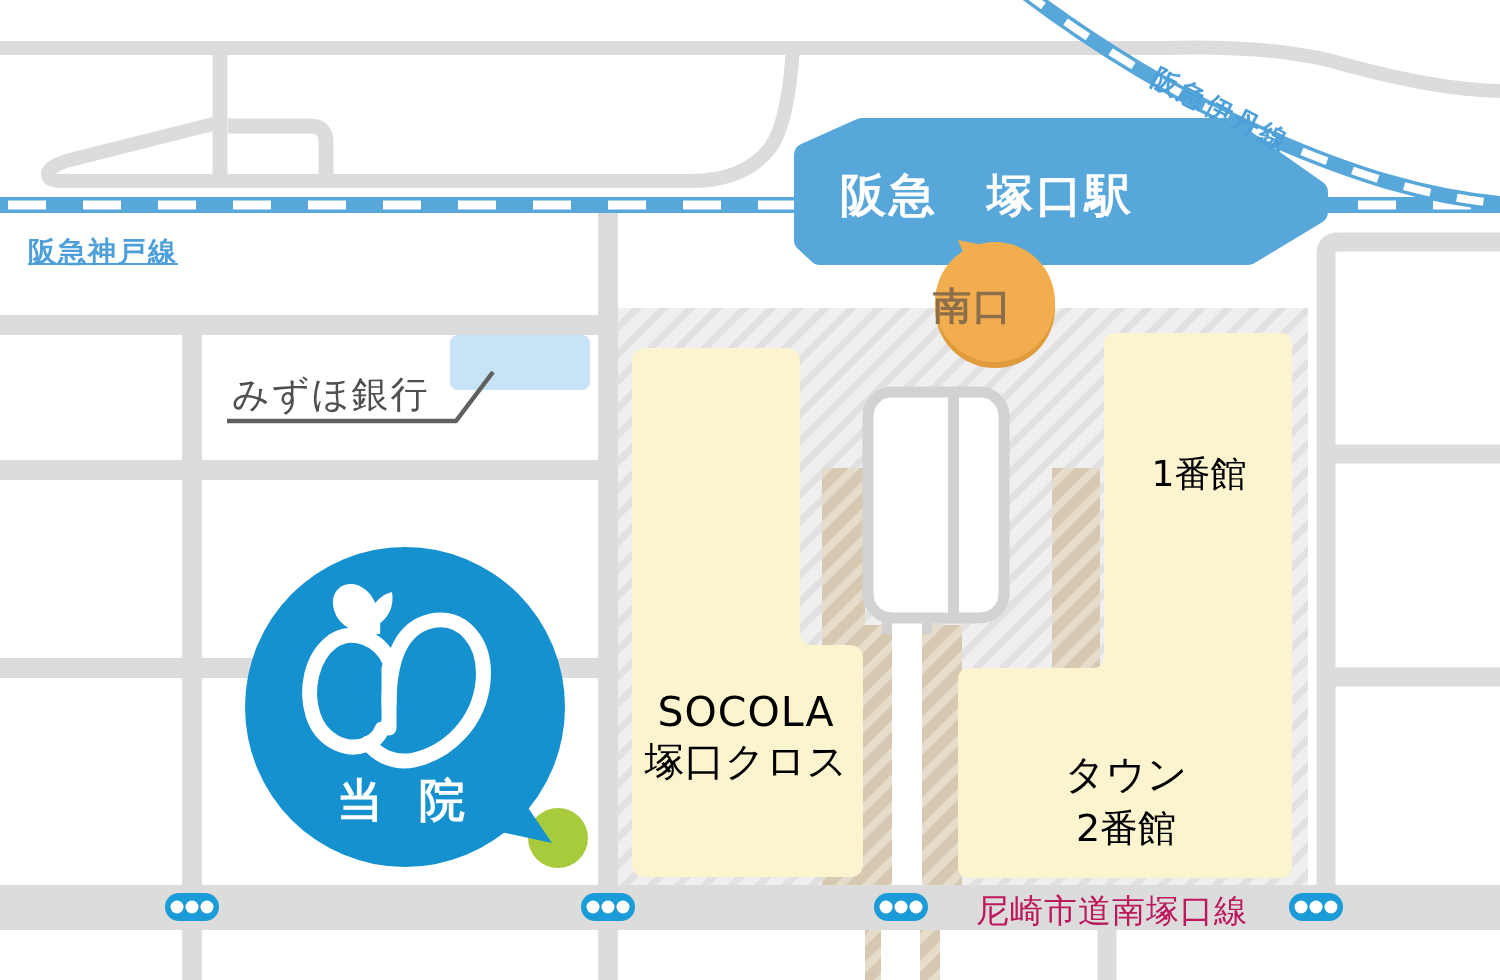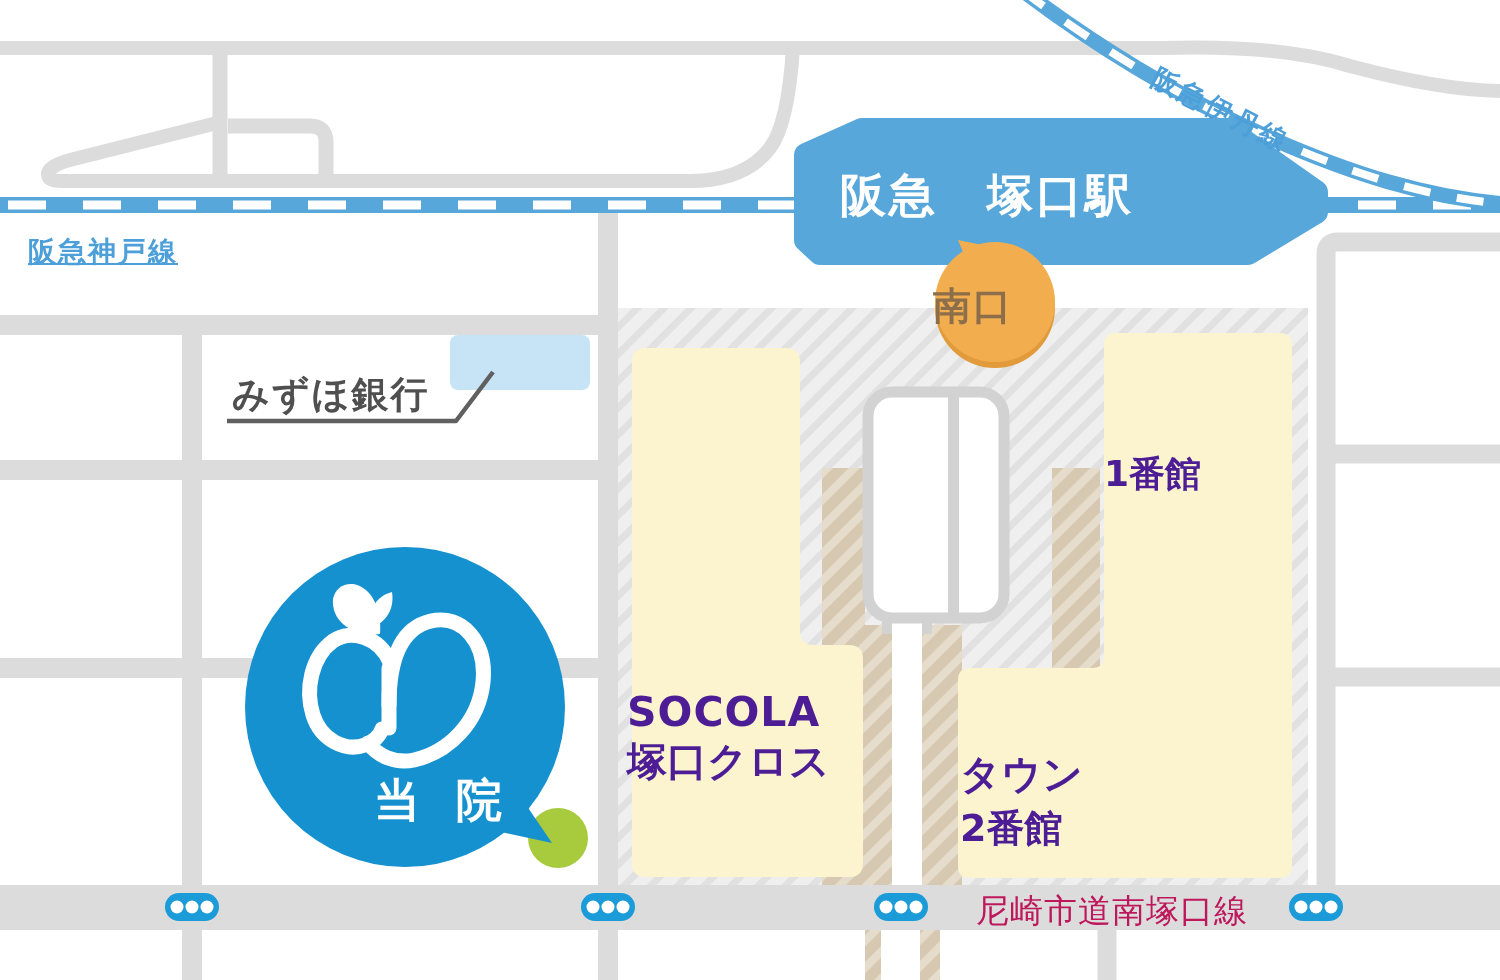--- a/index.html
+++ b/index.html
@@ -10,30 +10,30 @@
   }
   #map-svg{position:absolute;left:0;top:0;}
   .lbl{position:absolute;white-space:nowrap;}
   .lbl-rail{color:#4c9fd8;font-size:28px;font-weight:600;letter-spacing:2px;text-decoration:underline;}
   .lbl-itami{color:#4c9fd8;font-size:27px;font-weight:600;letter-spacing:3px;
     transform:rotate(27deg);transform-origin:0 0;}
   .lbl-station{left:840px;top:165px;width:380px;text-align:left;
     color:#ffffff;font-size:46px;font-weight:bold;letter-spacing:3px;}
   .lbl-exit{left:933px;top:281px;width:124px;text-align:left;
     color:#8c6e4a;font-size:38px;font-weight:600;letter-spacing:2px;}
-  .lbl-bank{left:232px;top:370px;color:#4f4f4f;font-size:37px;font-weight:700;letter-spacing:2px;}
-  .lbl-bldg{position:absolute;text-align:left;color:#4c1d95;font-weight:700;white-space:nowrap;}
+  .lbl-bank{left:232px;top:370px;color:#4f4f4f;font-size:37px;font-weight:400;letter-spacing:2px;}
+  .lbl-bldg{position:absolute;text-align:center;color:#000000;font-weight:400;white-space:nowrap;}
   .lbl-socola1{left:627px;top:688px;width:238px;font-size:41px;letter-spacing:1px;}
   .lbl-socola2{left:627px;top:734px;width:238px;font-size:40px;}
   .lbl-bldg1{left:1104px;top:450px;width:190px;font-size:36px;}
   .lbl-sansan1{left:960px;top:699px;width:332px;font-size:40px;}
   .lbl-sansan2{left:960px;top:747px;width:332px;font-size:40px;}
   .lbl-sansan3{left:960px;top:803px;width:332px;font-size:38px;}
   .lbl-road{left:976px;top:889px;color:#be185d;font-size:33px;font-weight:400;letter-spacing:1px;}
-  .lbl-clinic{left:300px;top:770px;width:212px;text-align:right;
+  .lbl-clinic{left:300px;top:770px;width:212px;text-align:center;
     color:#ffffff;font-size:46px;font-weight:bold;letter-spacing:10px;}
 </style>
 </head>
 <body>
 
 <div id="stage">
 
 <svg id="map-svg" width="1500" height="980" viewBox="0 0 1500 980">
   <defs>
     <pattern id="hatchGray" width="19" height="19" patternUnits="userSpaceOnUse" patternTransform="rotate(45)">

